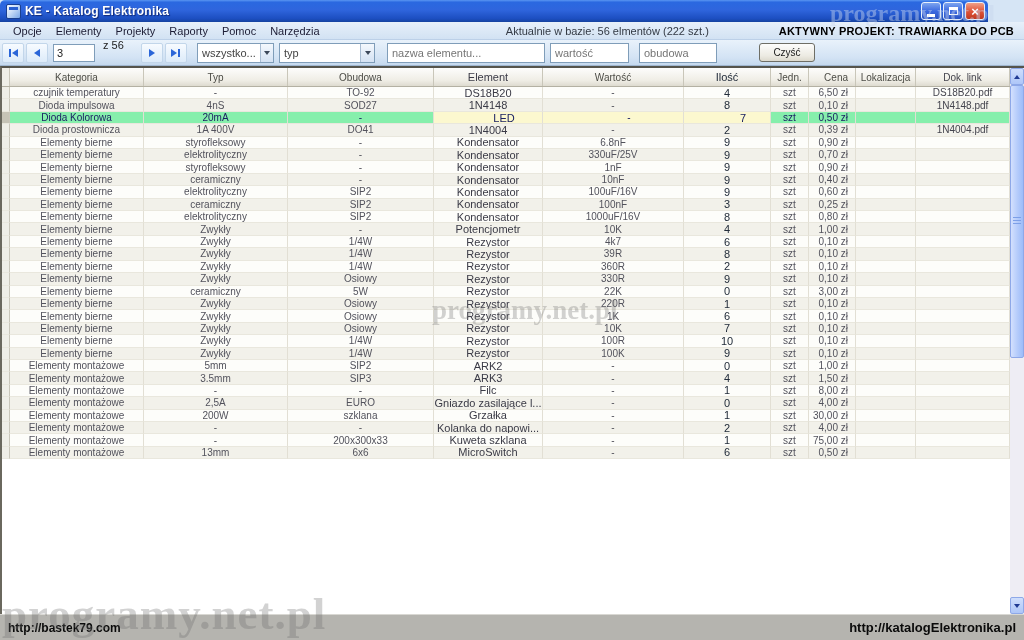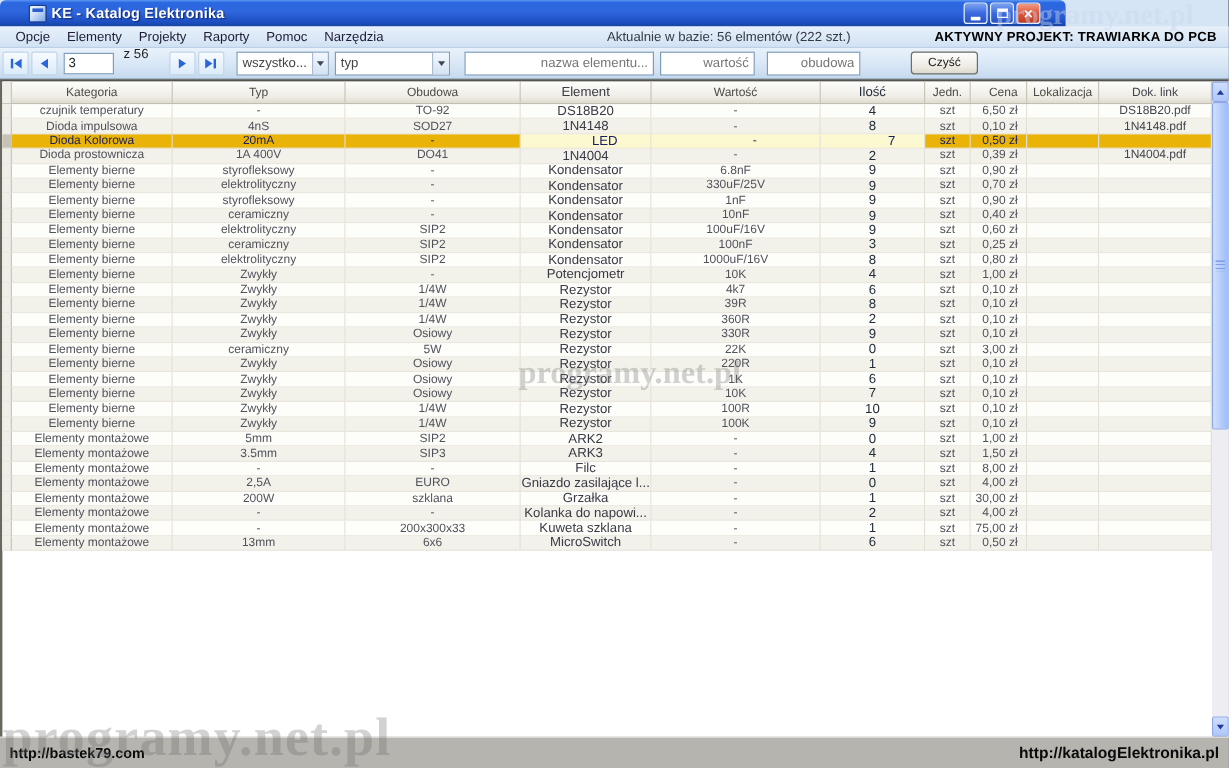--- a/index.html
+++ b/index.html
@@ -1,22 +1,22 @@
 <!DOCTYPE html>
 <html><head>
 <meta charset="utf-8">
 <style>
   * { margin:0; padding:0; box-sizing:border-box; }
   html,body { width:1024px; height:640px; overflow:hidden; font-family:"Liberation Sans","DejaVu Sans",sans-serif; background:#000; }
   .window { position:relative; width:1024px; height:640px; background:#d6e5f5; }
 
   
-  .titlebar { position:absolute; top:0; left:0; width:888px; height:22px;
+  .titlebar { position:absolute; top:0; left:0; width:988px; height:22px;
     background:linear-gradient(180deg,#5a96f2 0%,#2a68e0 10%,#2f65dd 45%,#1c4ec0 85%,#16439f 100%);
-    border-radius:5px 5px 0 0; display:flex; align-items:center; padding:0 21px; }
+    border-radius:5px 5px 0 0; display:flex; align-items:center; padding:0 3px; }
   .app-icon { width:15px; height:15px; margin:0 4px 0 3px;
     background:linear-gradient(135deg,#f4f8ff 0%,#cfe0f8 40%,#7aa7e8 100%);
     border:1px solid #1b3f8f; border-radius:2px; position:relative; }
   .app-icon::after { content:""; position:absolute; left:2px; top:2px; width:9px; height:3px; background:#2a5fd0; }
   .title-text { color:#fff; font-weight:bold; font-size:12px; text-shadow:1px 1px 1px rgba(10,20,80,.7); letter-spacing:.2px; }
   .win-buttons { margin-left:auto; display:flex; gap:2px; }
   .wbtn { width:20px; height:18px; border-radius:3px; border:1px solid #e8f0fc;
     display:flex; align-items:center; justify-content:center; }
   .wbtn.blue { background:linear-gradient(180deg,#7da4ef 0%,#3c6ae0 50%,#2a53c4 100%); }
   .wbtn.red  { background:linear-gradient(180deg,#f0a088 0%,#e0563a 50%,#c03a20 100%); }
@@ -41,21 +41,21 @@
   .tl { width:0; height:0; border-top:4px solid transparent; border-bottom:4px solid transparent; border-right:6px solid #2b66d8; }
   .tr { width:0; height:0; border-top:4px solid transparent; border-bottom:4px solid transparent; border-left:6px solid #2b66d8; }
   .vb { width:2px; height:8px; background:#2b66d8; margin:0 1px; }
   .rec-input { width:42px; height:18px; margin-left:5px; border:1px solid #7f9db9; font-size:11px; padding:1px 3px; color:#222; }
   .rec-total { font-size:11px; color:#222; margin:0 6px 16px 8px; width:30px; }
   .combo { display:flex; height:20px; border:1px solid #7f9db9; background:#fff; }
   .combo input { border:0; outline:0; font-size:11px; padding:0 4px; color:#444; width:100%; background:transparent; }
   .combo .drop { width:16px; background:linear-gradient(180deg,#f4f8fd,#d4e2f3); border-left:1px solid #a8bcd2;
     display:flex; align-items:center; justify-content:center; }
   .drop-tri { width:0; height:0; border-left:3px solid transparent; border-right:3px solid transparent; border-top:4px solid #3c485a; }
-  .txt { height:20px; border:1px solid #7f9db9; font-size:11px; padding:0 4px; color:#444;text-align:right; }
+  .txt { height:20px; border:1px solid #7f9db9; font-size:11px; padding:0 4px; color:#444; }
   .combo.c-all { width:77px; margin-left:10px; }
   .combo.c-typ { width:96px;  margin-left:5px; }
   .txt.t-name { width:158px; margin-left:12px; }
   .txt.t-val  { width:79px;  margin-left:5px; }
   .txt.t-obu  { width:78px;  margin-left:10px; }
   .clear-btn { width:56px; height:19px; margin-left:42px; font-size:10px; color:#1a1a1a;
     background:linear-gradient(180deg,#fdfdfc,#eceae2 70%,#dcd9cd); border:1px solid #6e6e66; border-radius:3px; }
 
   
   .grid { position:absolute; top:66px; left:0; width:1024px; height:548px; background:#fff;
@@ -71,21 +71,21 @@
   .gut { width:8px; background:#efeee7; border-right:1px solid #c9c6ba; }
   .c0 { width:134px; } .c1 { width:144px; } .c2 { width:146px; }
   .c3 { width:109px; font-size:11px; color:#3a3a46; }
   .c4 { width:141px; } .c5 { width:87px; font-size:11px; color:#222c3a; }
   .c6 { width:38px; } .c7 { width:47px; justify-content:flex-end; padding-right:7px; }
   .c8 { width:60px; } .c9 { flex:1; color:#44444e; }
   .odd  .cell { background:#fdfdfa; }
   .even .cell { background:#f2f1ea; }
   .odd .gut, .even .gut { background:#efeee7; }
   .sel .cell { color:#1a2163; }
-  .sel .sg { background:#eab308; }
+  .sel .sg { background:#86efac; }
   .sel .sy { background:#fcf8cf;padding-left:32px; }
   .sel .gut { background:#c6c3b6; }
 
   
   .scrollbar { position:absolute; top:0; right:0; width:14px; height:546px; background:#eeedf4; }
   .sb-btn { position:absolute; left:0; width:14px; height:17px;
     background:linear-gradient(180deg,#cfdefc,#aec6f8); border:1px solid #8ea8e8; border-radius:2px;
     display:flex; align-items:center; justify-content:center; }
   .sb-up { top:0; } .sb-down { bottom:0; }
   .tri-up   { width:0; height:0; border-left:3px solid transparent; border-right:3px solid transparent; border-bottom:4px solid #1f3a93; }

